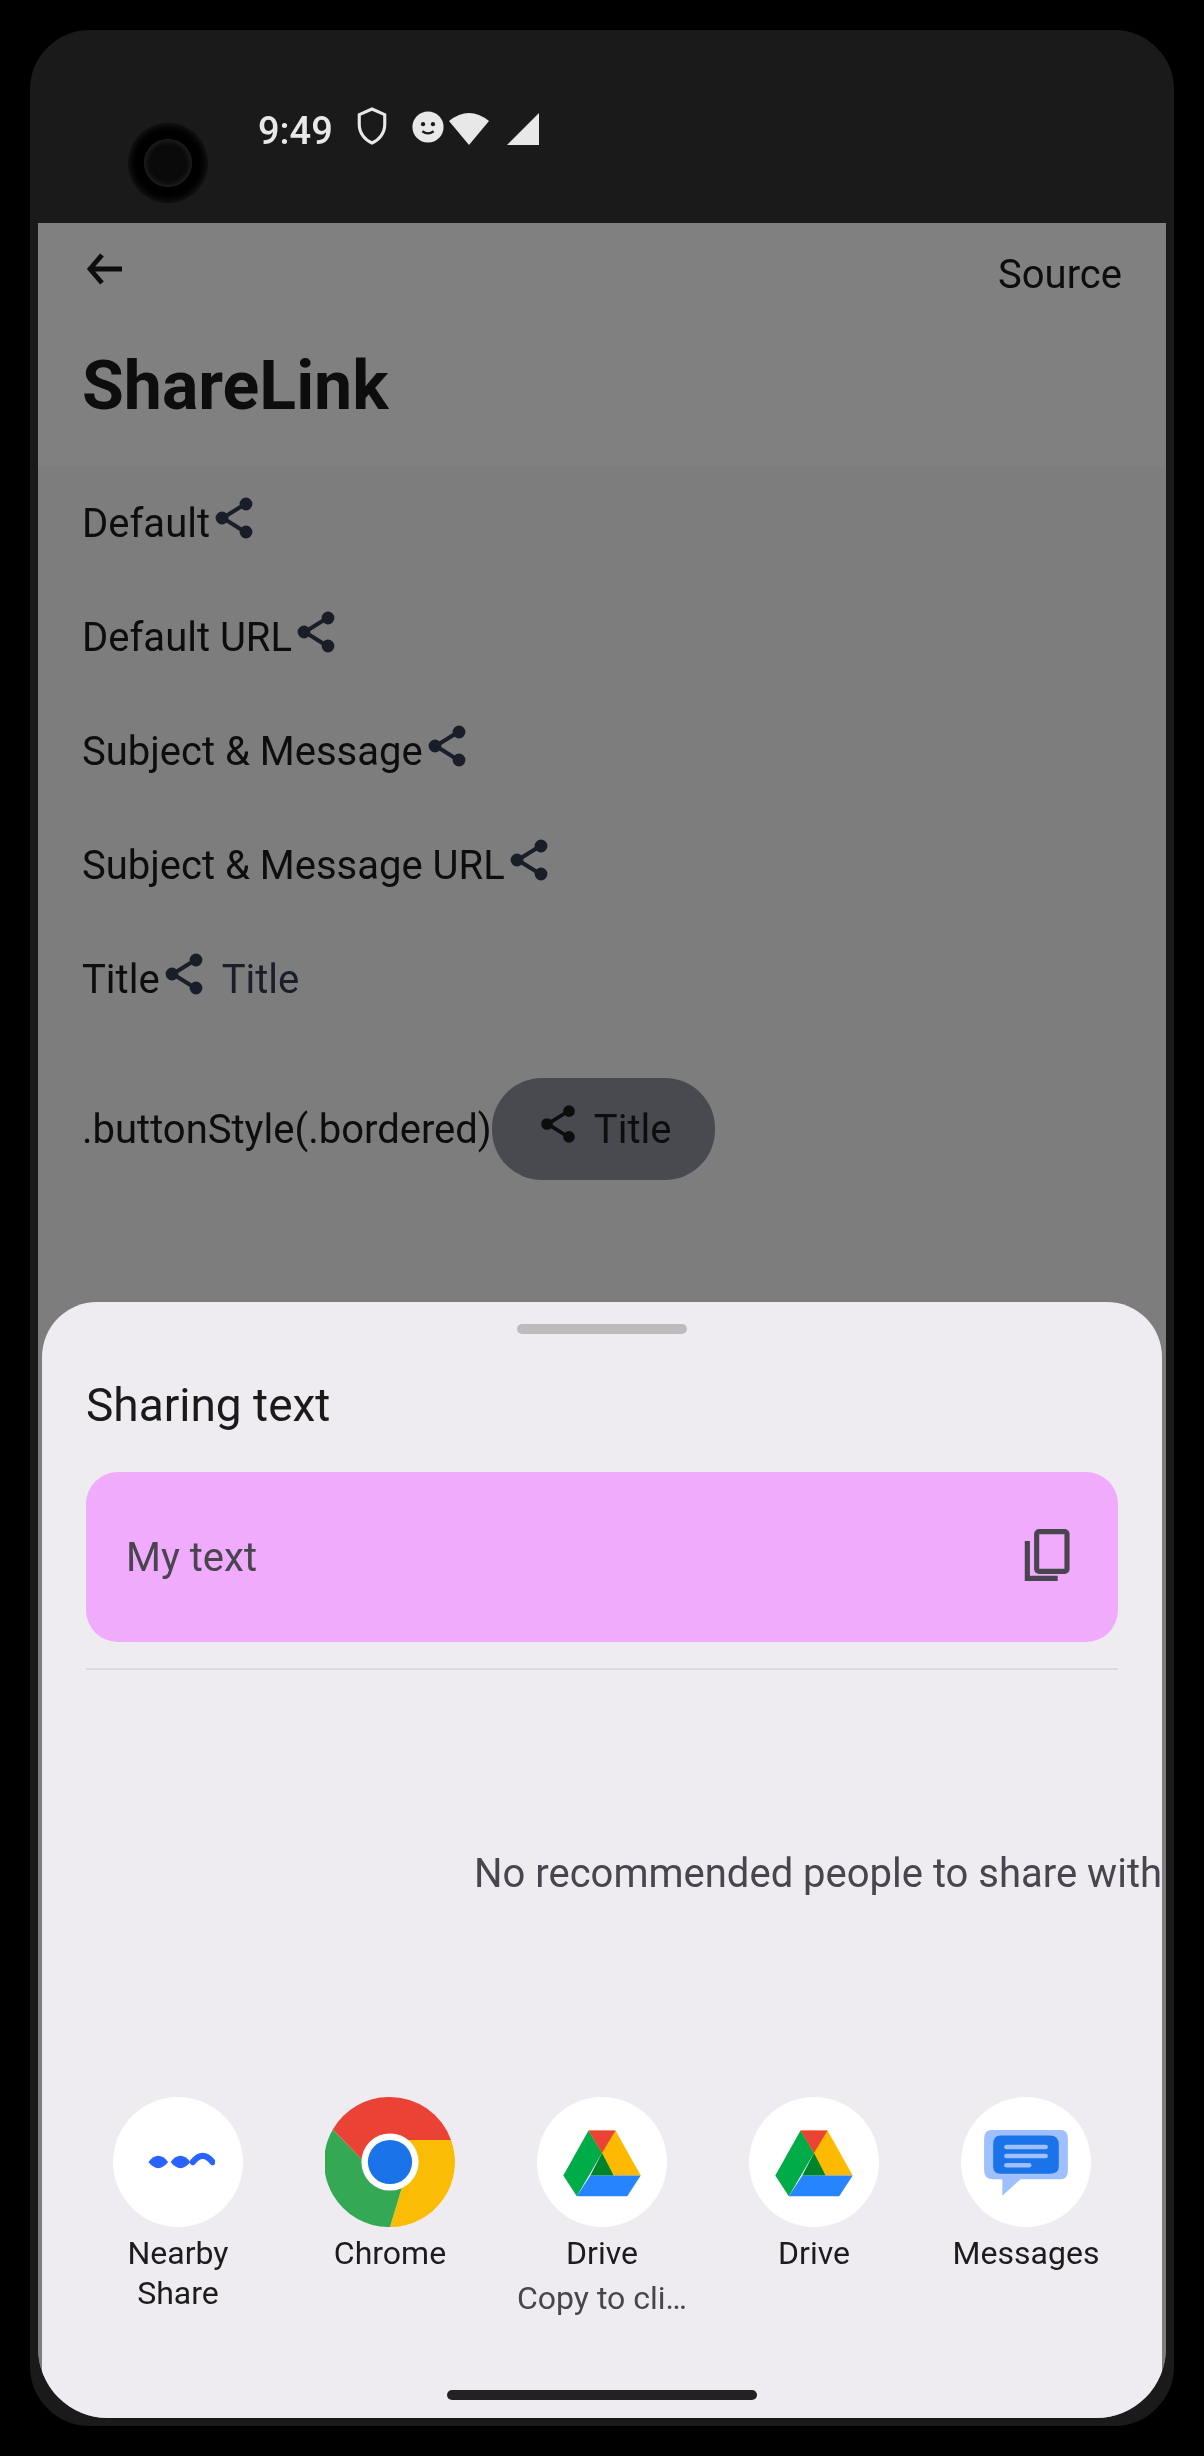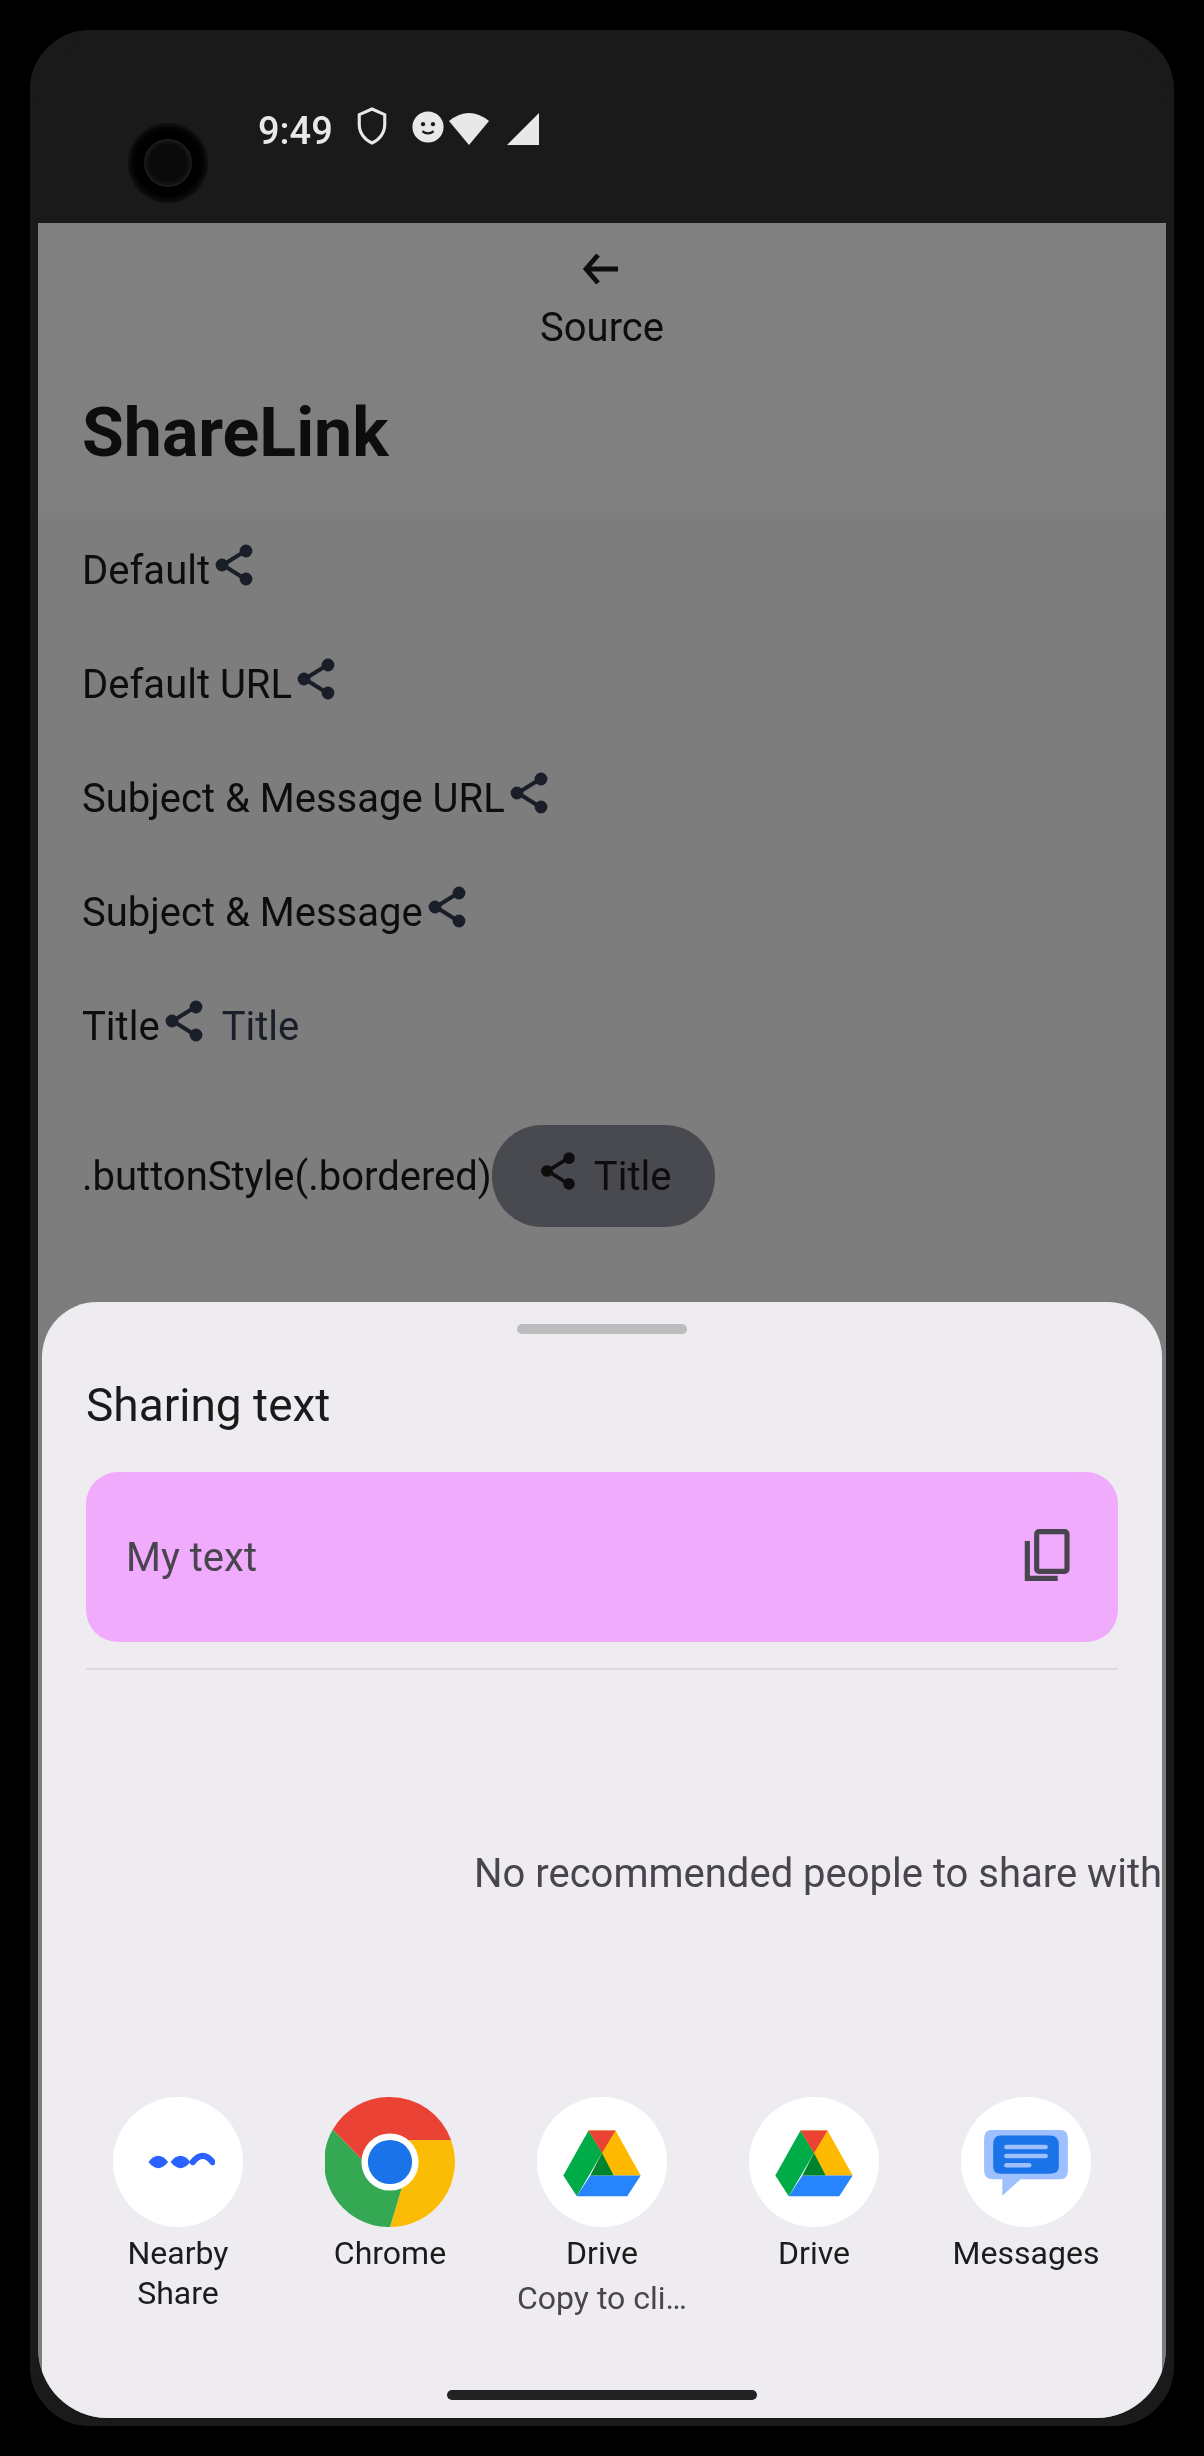--- a/index.html
+++ b/index.html
@@ -106,21 +106,20 @@
       background: rgba(0,0,0,0.48);
       z-index: 10;
     }
 
     .app-header {
       display: flex;
       align-items: center;
       justify-content: space-between;
       padding: 22px 44px;
       background: #f5f5f5;
-      flex-direction: column;
     }
 
     .back-icon {
       font-size: 46px;
       color: #1a1a1a;
     }
 
     .source-link {
       font-size: 40px;
       color: #1a1a1a;
@@ -350,32 +349,32 @@
           <span class="share-icon">
             <svg width="48" height="48" viewBox="0 0 24 24" fill="none" stroke="#303b4f" stroke-width="2">
                 <circle cx="18" cy="5" r="2.2" fill="#303b4f"></circle>
                 <circle cx="6" cy="12" r="2.2" fill="#303b4f"></circle>
                 <circle cx="18" cy="19" r="2.2" fill="#303b4f"></circle>
                 <path d="M8 11 L16 6 M8 13 L16 18"></path>
               </svg>
           </span>
         </div>
         <div class="list-row">
-          <span>Subject &amp; Message URL</span>
+          <span>Subject &amp; Message</span>
           <span class="share-icon">
             <svg width="48" height="48" viewBox="0 0 24 24" fill="none" stroke="#303b4f" stroke-width="2">
                 <circle cx="18" cy="5" r="2.2" fill="#303b4f"></circle>
                 <circle cx="6" cy="12" r="2.2" fill="#303b4f"></circle>
                 <circle cx="18" cy="19" r="2.2" fill="#303b4f"></circle>
                 <path d="M8 11 L16 6 M8 13 L16 18"></path>
               </svg>
           </span>
         </div>
         <div class="list-row">
-          <span>Subject &amp; Message</span>
+          <span>Subject &amp; Message URL</span>
           <span class="share-icon">
             <svg width="48" height="48" viewBox="0 0 24 24" fill="none" stroke="#303b4f" stroke-width="2">
                 <circle cx="18" cy="5" r="2.2" fill="#303b4f"></circle>
                 <circle cx="6" cy="12" r="2.2" fill="#303b4f"></circle>
                 <circle cx="18" cy="19" r="2.2" fill="#303b4f"></circle>
                 <path d="M8 11 L16 6 M8 13 L16 18"></path>
               </svg>
           </span>
         </div>
         <div class="list-row">

